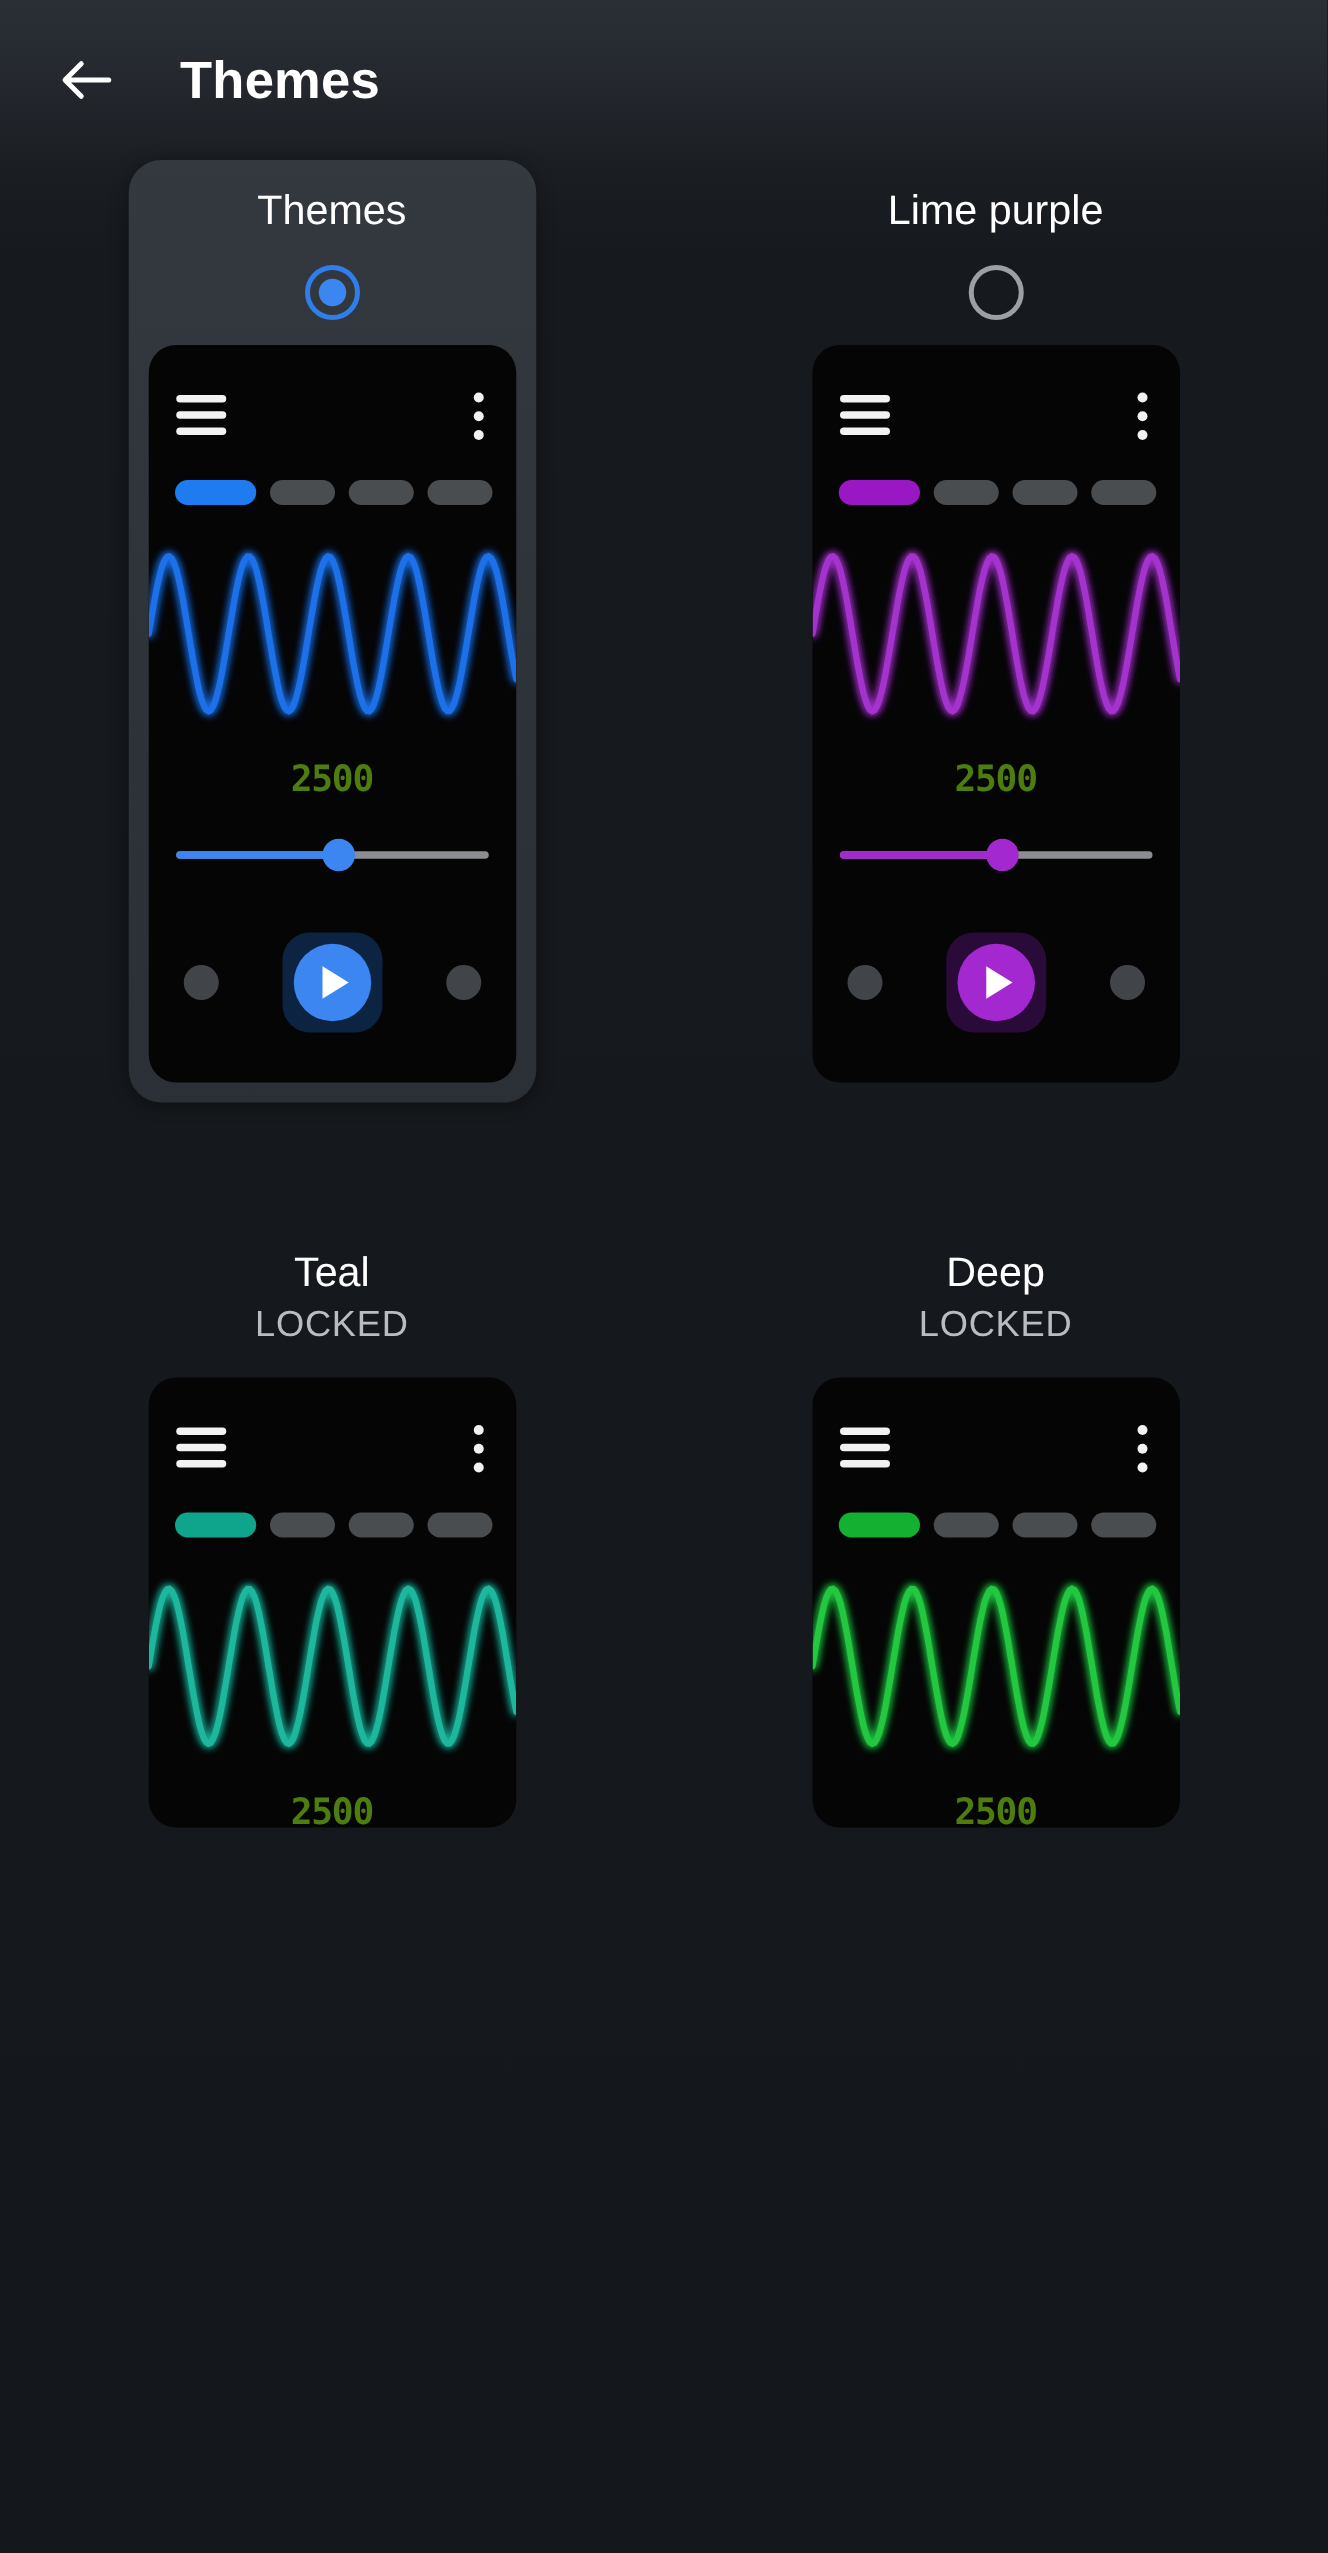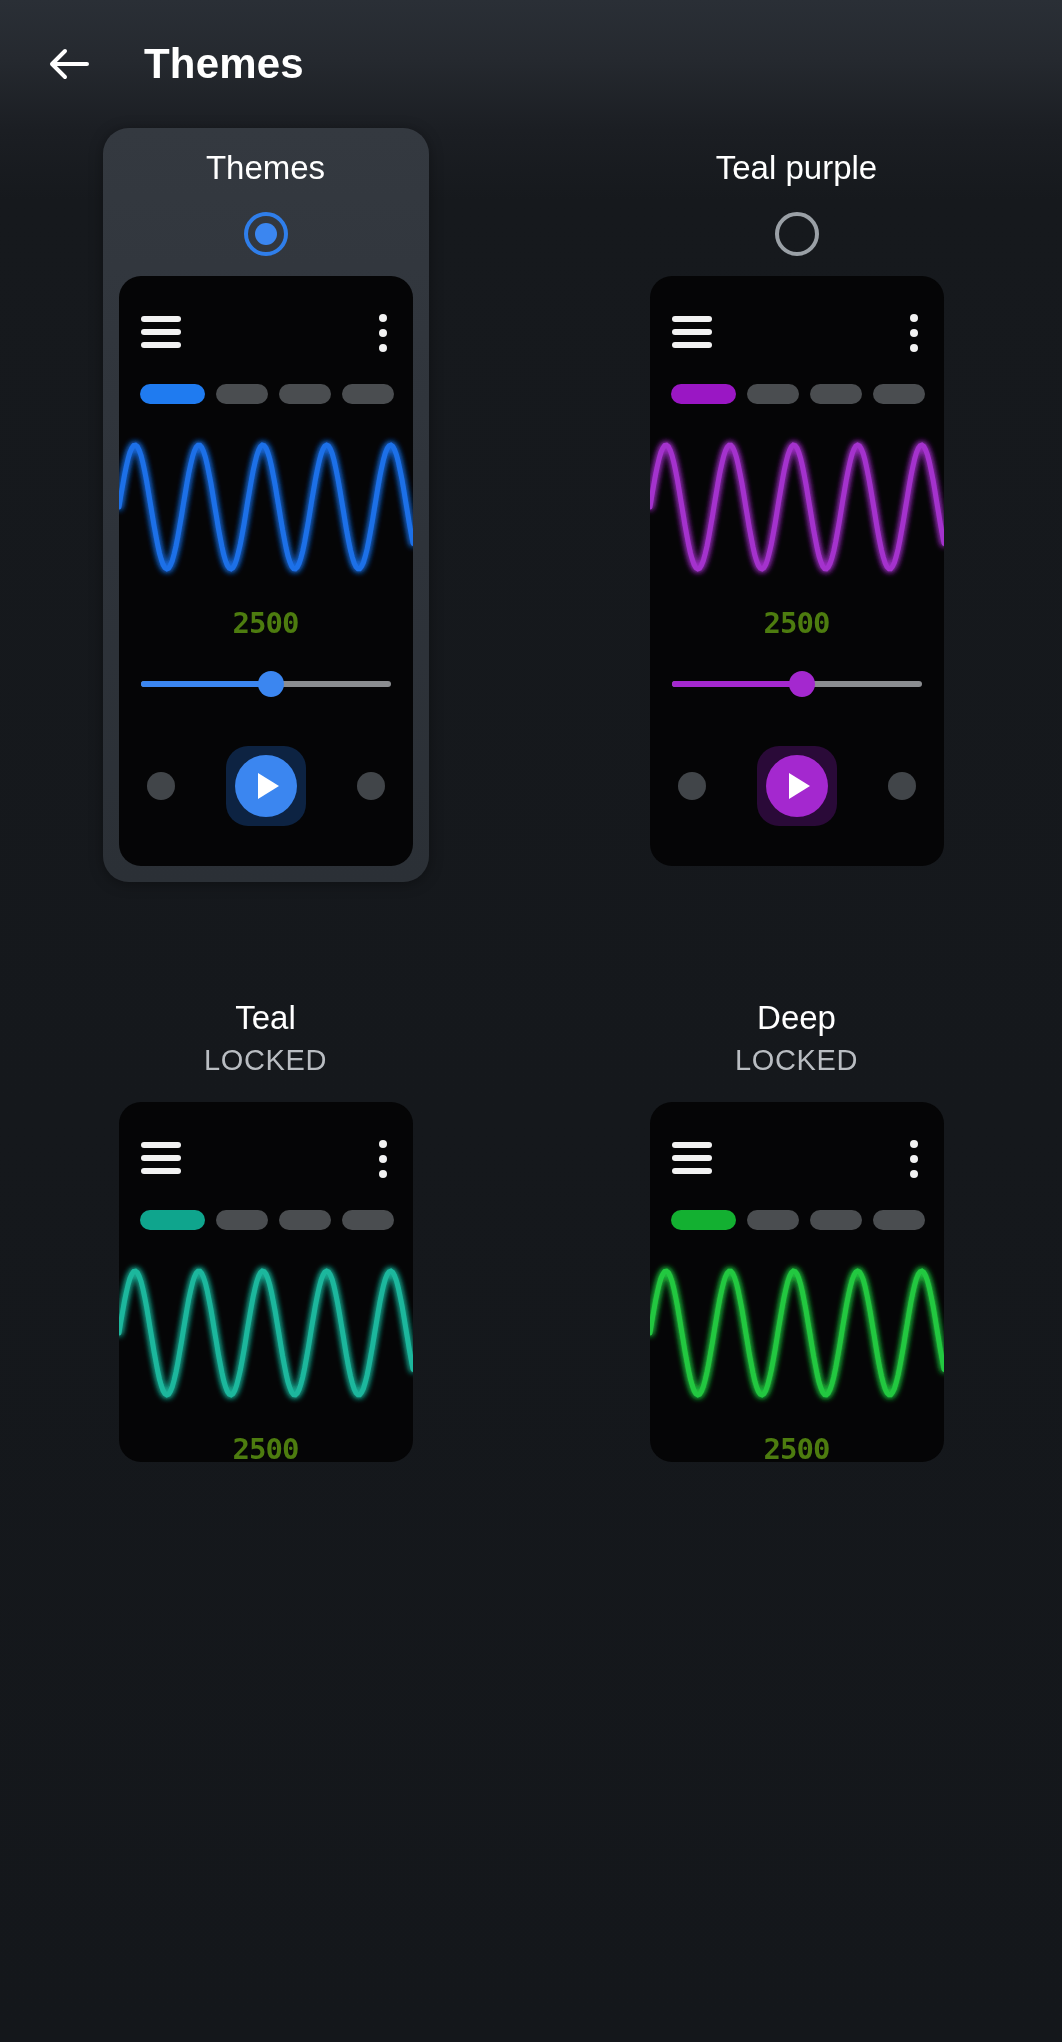--- a/index.html
+++ b/index.html
@@ -333,21 +333,21 @@
                   <span class="play-tri"></span>
                 </span>
               </span>
               <span class="t-dot right"></span>
             </div>
           </div>
         </div>
       </div>
       <div class="cell">
         <div class="theme-card">
-          <div class="theme-name">Teal purple</div>
+          <div class="theme-name">Lime purple</div>
           <span class="radio">
             <span class="ring">
               <span class="dot"></span>
             </span>
           </span>
           <div class="preview">
             <div class="pv-topbar">
               <span class="hamburger">
                 <i></i>
                 <i></i>

